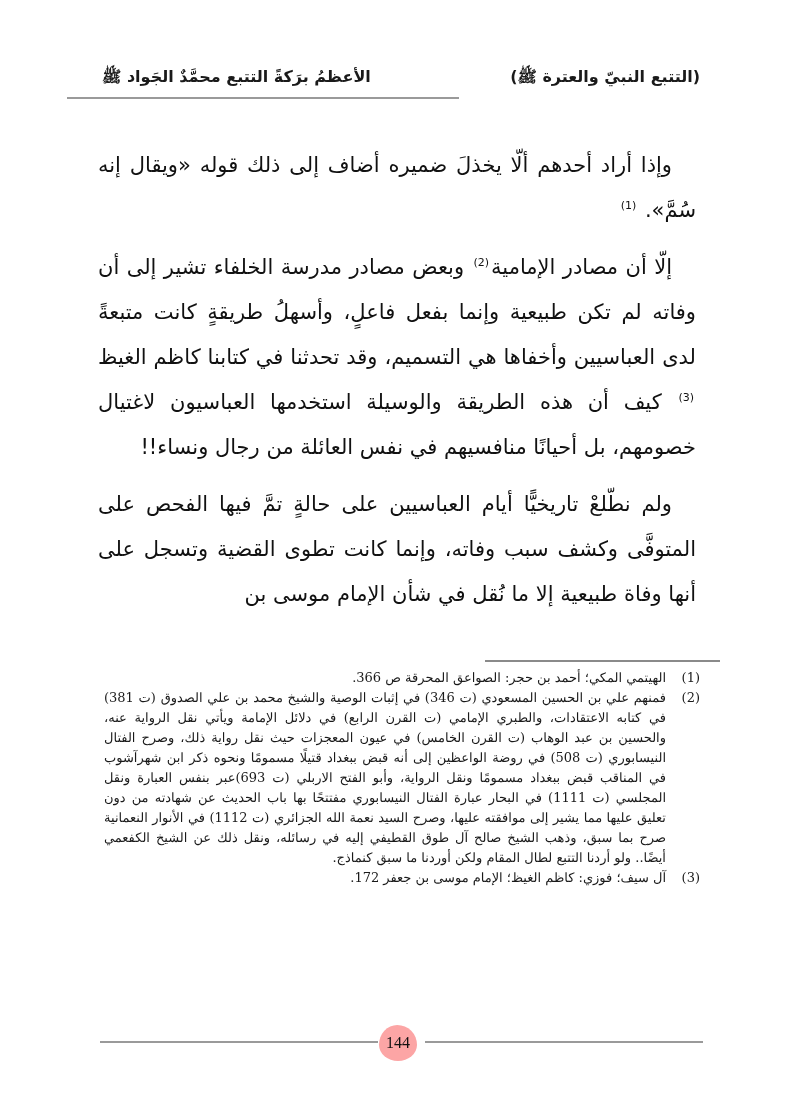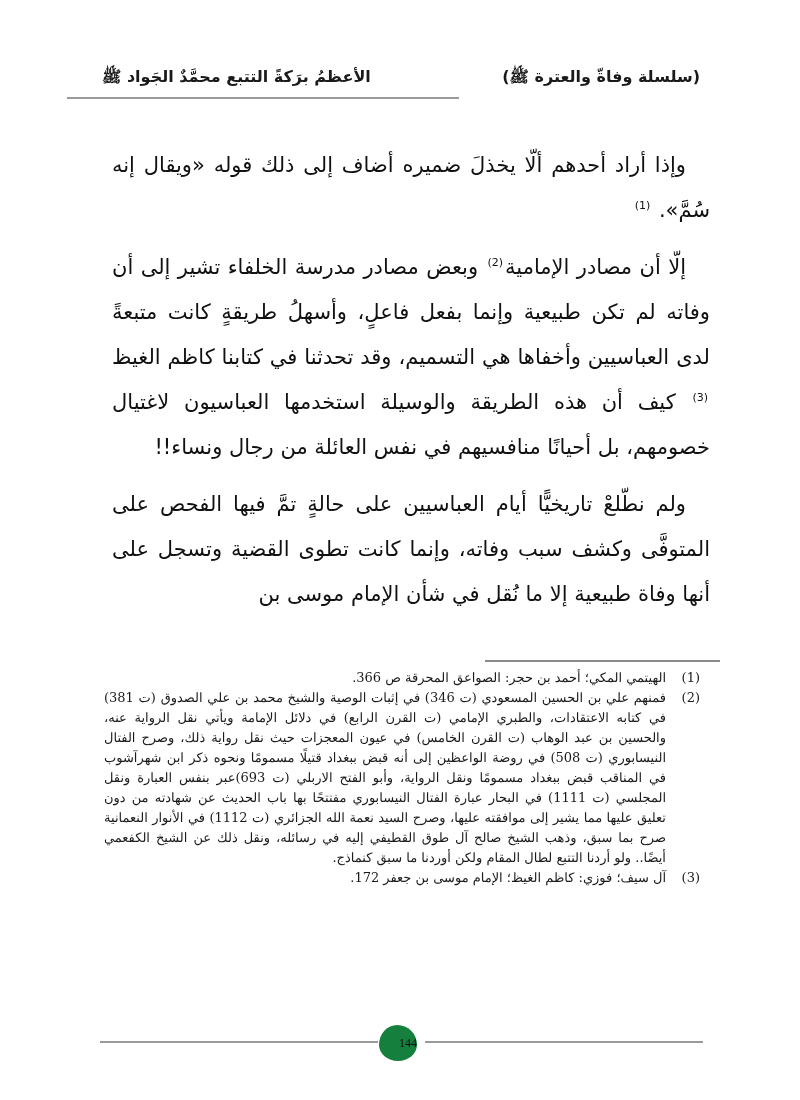--- a/index.html
+++ b/index.html
@@ -9,21 +9,21 @@
   }
   .header {
     position: absolute; top: 60px; left: 102px; width: 598px; height: 36px;
     direction: rtl; display: flex; justify-content: space-between; align-items: center;
     font-family: "DejaVu Sans", sans-serif; font-weight: bold; font-size: 16px; color: #1a1a1a;
   }
   .header-rule {
     position: absolute; top: 97px; left: 67px; width: 392px; height: 2px; background: #9a9a9a;
   }
   .body-text {
-    position: absolute; top: 143px; left: 112px; width: 598px;
+    position: absolute; top: 143px; left: 98px; width: 598px;
     direction: rtl; text-align: justify; text-align-last: right;
     font-family: "DejaVu Sans", sans-serif; font-size: 21px; line-height: 45px; color: #111;
   }
   .body-text p { margin: 0 0 12px 0; text-indent: 24px; }
   .body-text p.first { text-indent: 24px; }
   sup.fn { font-size: 11px; vertical-align: super; line-height: 0; padding: 0 2px; }
   .fn-rule {
     position: absolute; top: 660px; left: 485px; width: 235px; height: 2px; background: #8a8a8a;
   }
   .footnotes {
@@ -35,30 +35,30 @@
   .fn-num { flex: 0 0 34px; text-align: right; }
   .fn-text { flex: 1; text-align: justify; text-align-last: right; padding-left: 2px; }
   .page-footer {
     position: absolute; top: 1027px; left: 100px; width: 600px; height: 30px;
   }
   .pf-line { position: absolute; top: 14px; height: 2px; background: #9a9a9a; }
   .pf-line.left { left: 0; width: 278px; }
   .pf-line.right { left: 325px; width: 278px; }
   .page-num {
     position: absolute; left: 279px; top: -2px; width: 38px; height: 36px;
-    background: #15803d; border-radius: 48% 52% 50% 50% / 55% 55% 45% 45%;
-    display: flex; align-items: center; justify-content: flex-end;
-    font-family: "Liberation Serif", serif; font-size: 12px; color: #111;
+    background: #fca5a5; border-radius: 48% 52% 50% 50% / 55% 55% 45% 45%;
+    display: flex; align-items: center; justify-content: center;
+    font-family: "Liberation Serif", serif; font-size: 16px; color: #111;
   }
 </style>
 </head>
 <body>
 
 <div class="header">
-  <span>(سلسلة وفاةّ والعترة ﷺ)</span>
+  <span>(التتبع النبيّ والعترة ﷺ)</span>
   <span>الأعظمُ برَكةً التتبع محمَّدٌ الجَواد ﷺ</span>
 </div>
 <div class="header-rule" style="left:67px;width:392px;"></div>
 <div class="header-rule" style="left:459px;width:0;"></div>
 
 <div class="body-text">
   <p class="first"><span>وإذا أراد أحدهم ألّا يخذلَ ضميره أضاف إلى ذلك قوله «ويقال إنه سُمَّ». </span><sup class="fn">(1)</sup></p>
   <p><span>إلّا أن مصادر الإمامية</span><sup class="fn">(2)</sup><span> وبعض مصادر مدرسة الخلفاء تشير إلى أن وفاته لم تكن طبيعية وإنما بفعل فاعلٍ، وأسهلُ طريقةٍ كانت متبعةً لدى العباسيين وأخفاها هي التسميم، وقد تحدثنا في كتابنا كاظم الغيظ </span><sup class="fn">(3)</sup><span> كيف أن هذه الطريقة والوسيلة استخدمها العباسيون لاغتيال خصومهم، بل أحيانًا منافسيهم في نفس العائلة من رجال ونساء!!</span></p>
   <p><span>ولم نطّلعْ تاريخيًّا أيام العباسيين على حالةٍ تمَّ فيها الفحص على المتوفَّى وكشف سبب وفاته، وإنما كانت تطوى القضية وتسجل على أنها وفاة طبيعية إلا ما نُقل في شأن الإمام موسى بن</span></p>
 </div>

